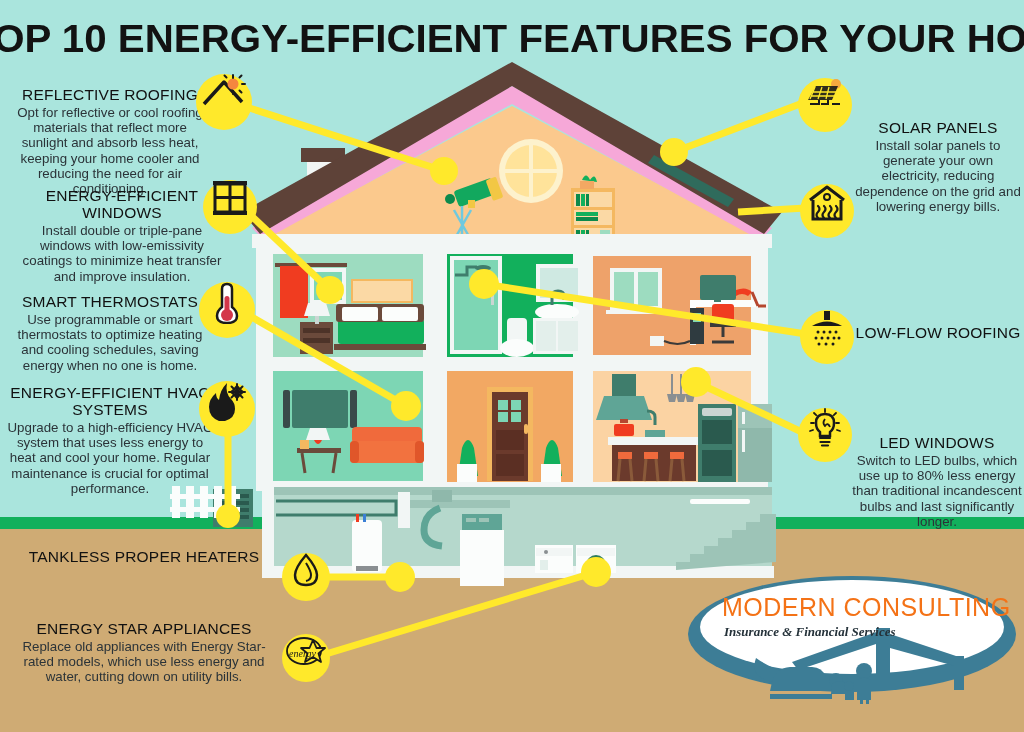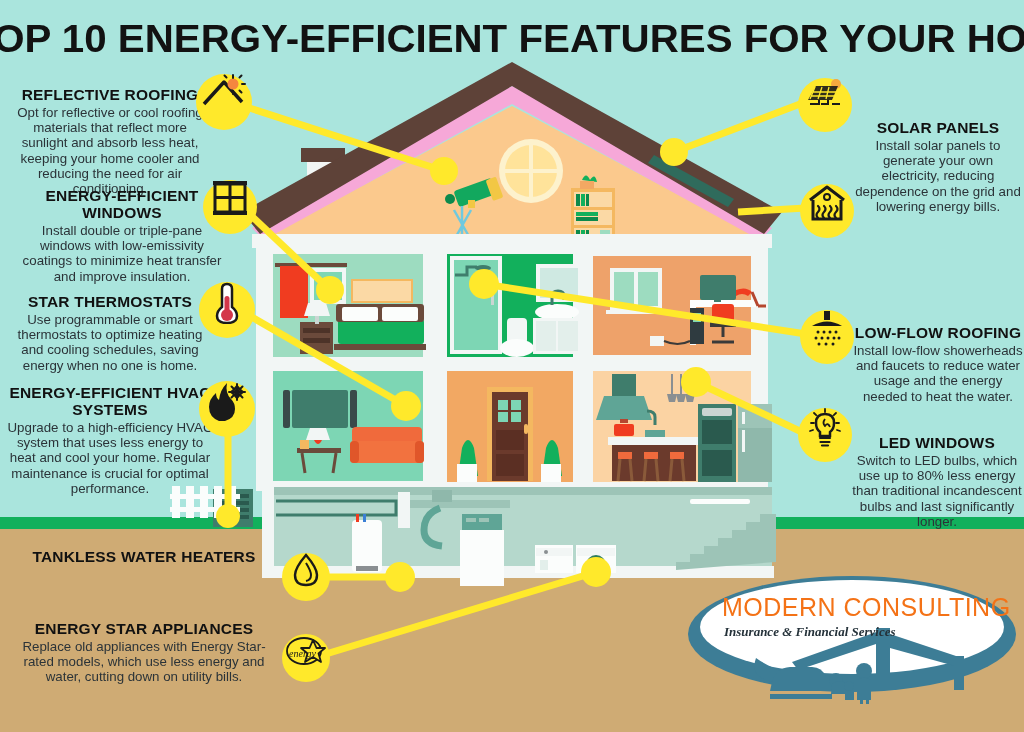--- a/index.html
+++ b/index.html
@@ -20,21 +20,21 @@
     position:absolute; left:0; top:18px; width:1024px; text-align:center;
     font-family:"Liberation Sans", sans-serif;
     font-weight:bold; font-size:38px; letter-spacing:0px;
     color:#121212; transform:scaleX(1.06); transform-origin:center;
     white-space:nowrap;
   }
 
   
   .tblock { position:absolute; text-align:center; color:#20282c; }
   .tblock .hd {
-    font-weight:bold; font-size:15.5px; line-height:17px;
+    font-weight:normal; font-size:15.5px; line-height:17px;
     color:#111; letter-spacing:.2px; margin-bottom:2px;
   }
   .tblock .bd { font-size:13.3px; line-height:15.2px; color:#2b3338; }
 
   
   .badge {
     position:absolute; border-radius:50%; background:#ffe92b;
     display:flex; justify-content:center; z-index:6;
   }
   .badge svg { display:block; }
@@ -295,47 +295,46 @@
     <div class="hd">REFLECTIVE ROOFING</div>
     <div class="bd">Opt for reflective or cool roofing materials that reflect more sunlight and absorb less heat, keeping your home cooler and reducing the need for air conditioning.</div>
   </div>
 
   <div class="tblock" style="left:22px; top:187px; width:200px;">
     <div class="hd">ENERGY-EFFICIENT WINDOWS</div>
     <div class="bd">Install double or triple-pane windows with low-emissivity coatings to minimize heat transfer and improve insulation.</div>
   </div>
 
   <div class="tblock" style="left:8px; top:293px; width:204px;">
-    <div class="hd">STAR THERMOSTATS</div>
+    <div class="hd">SMART THERMOSTATS</div>
     <div class="bd">Use programmable or smart thermostats to optimize heating and cooling schedules, saving energy when no one is home.</div>
   </div>
 
   <div class="tblock" style="left:6px; top:384px; width:208px;">
     <div class="hd">ENERGY-EFFICIENT HVAC SYSTEMS</div>
     <div class="bd">Upgrade to a high-efficiency HVAC system that uses less energy to heat and cool your home. Regular maintenance is crucial for optimal performance.</div>
   </div>
 
   <div class="tblock" style="left:854px; top:88px; width:168px;margin-top:31px;">
     <div class="hd">SOLAR PANELS</div>
     <div class="bd">Install solar panels to generate your own electricity, reducing dependence on the grid and lowering energy bills.</div>
   </div>
 
 
   <div class="tblock" style="left:852px; top:324px; width:172px;">
     <div class="hd">LOW-FLOW ROOFING</div>
-    <div class="bd">Install low-flow showerheads and faucets to reduce water usage and the energy needed to heat the water.</div>
   </div>
 
   <div class="tblock" style="left:850px; top:434px; width:174px;">
     <div class="hd">LED WINDOWS</div>
     <div class="bd">Switch to LED bulbs, which use up to 80% less energy than traditional incandescent bulbs and last significantly longer.</div>
   </div>
 
   <div class="tblock" style="left:10px; top:548px; width:268px;">
-    <div class="hd">TANKLESS WATER HEATERS</div>
+    <div class="hd">TANKLESS PROPER HEATERS</div>
   </div>
 
   <div class="tblock" style="left:12px; top:620px; width:264px;text-align:center;">
     <div class="hd">ENERGY STAR APPLIANCES</div>
     <div class="bd">Replace old appliances with Energy Star-rated models, which use less energy and water, cutting down on utility bills.</div>
   </div>
 
   <div class="badge" style="left:196px; top:74px; width:56px; height:56px;">
     <svg width="44" height="34" viewBox="0 0 44 34">
       <path d="M2 30 L22 8 L40 28" stroke="#1a1a1a" stroke-width="3.5" fill="none" stroke-linejoin="round"></path>

